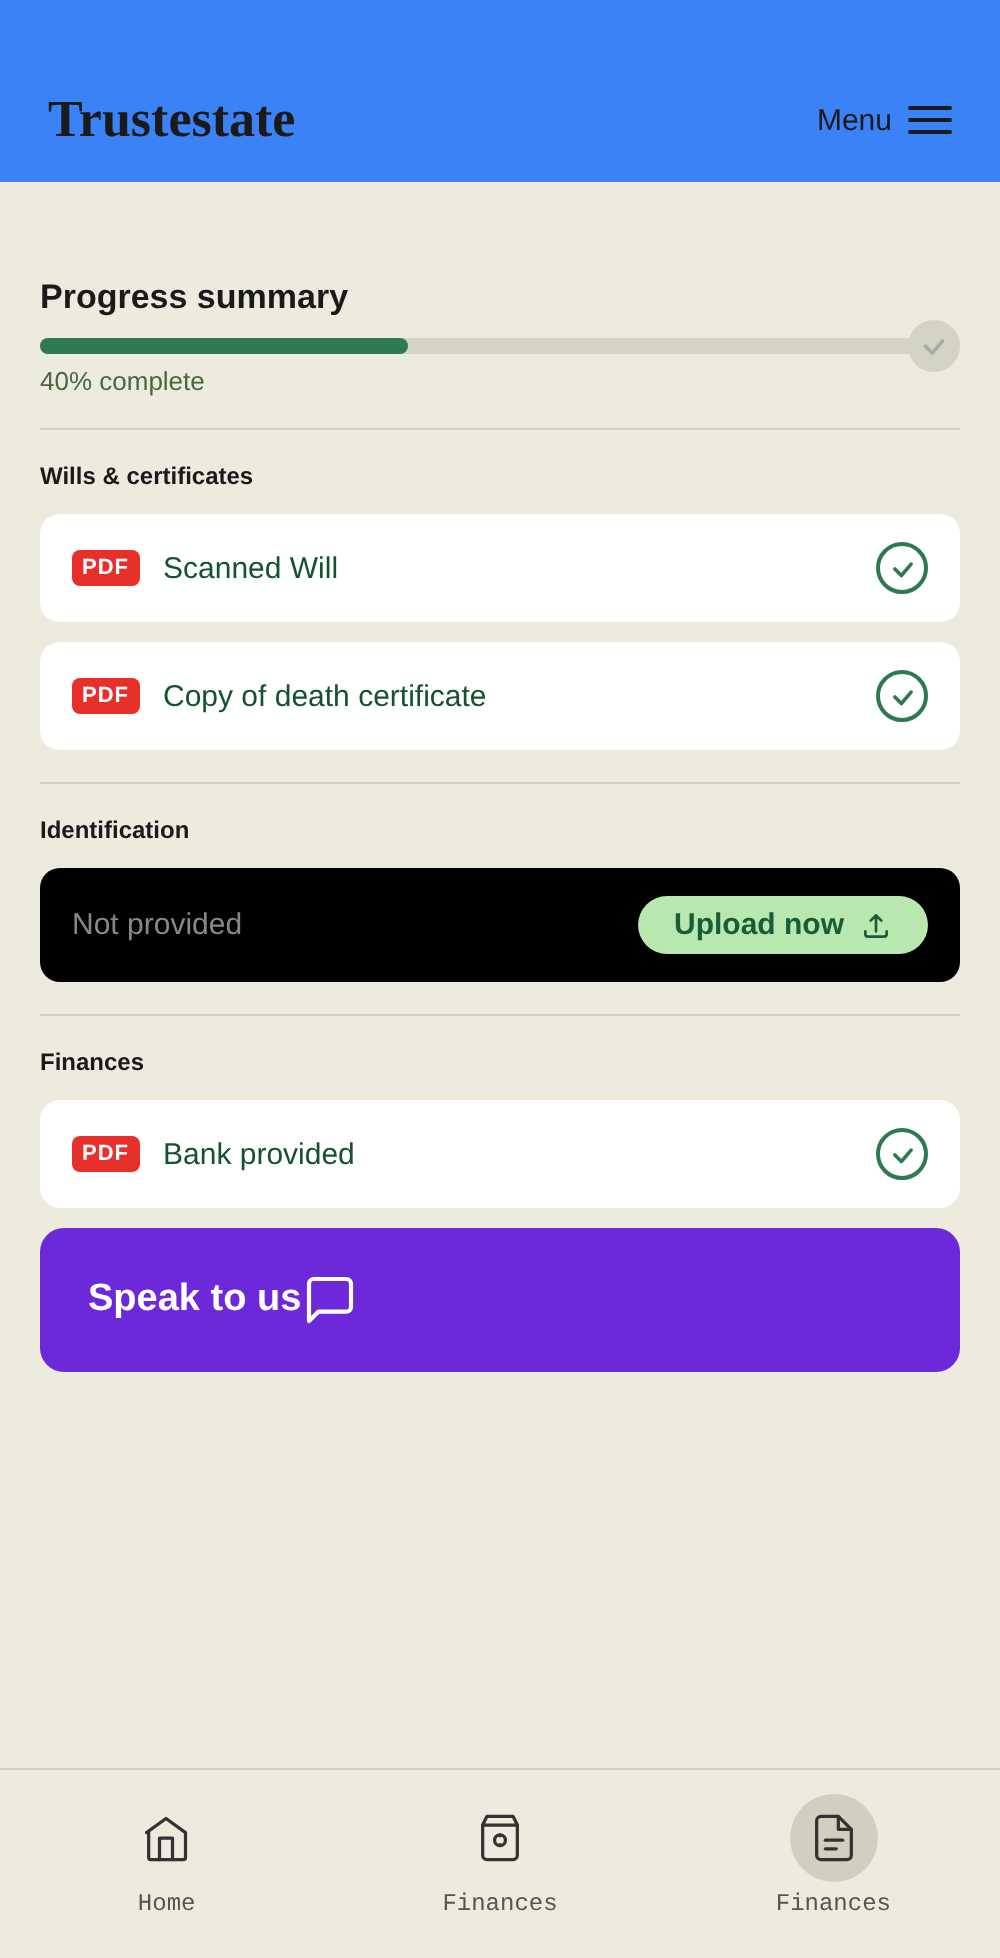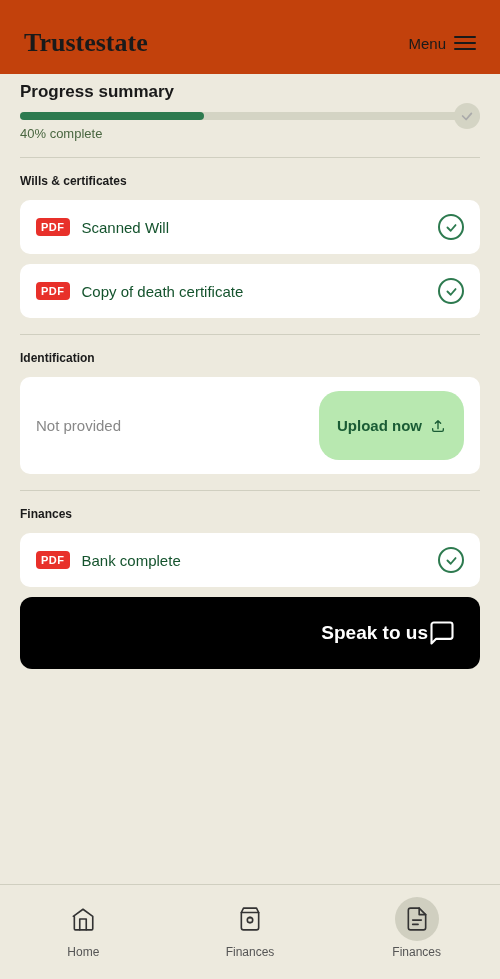--- a/index.html
+++ b/index.html
@@ -12,22 +12,22 @@
       color: #1a1a1a;
       display: flex;
       flex-direction: column;
     }
 
     
     .header {
       display: flex;
       justify-content: space-between;
       align-items: center;
-      padding: 28px 24px 16px;
-      background: #c2410c;
+      padding: 45px 24px 16px;
+      background: #3b82f6;
       text-align: center;
     }
     .header-logo {
       font-size: 26px;
       font-weight: 700;
       color: #1a1a1a;
       font-family: Georgia, serif;
     }
     .header-menu {
       display: flex;
@@ -60,20 +60,21 @@
     
     .section-card {
       background: transparent;
       margin-bottom: 8px;
     }
     .section-title {
       font-size: 17px;
       font-weight: 600;
       color: #1a1a1a;
       margin-bottom: 10px;
+      margin-top: 40px;
     }
     .progress-bar-container {
       width: 100%;
       height: 8px;
       background: #d4d4c4;
       border-radius: 4px;
       margin-bottom: 6px;
       position: relative;
     }
     .progress-bar-fill {
@@ -163,63 +164,63 @@
     }
     .check-circle svg {
       width: 13px;
       height: 13px;
       stroke: #2d7a4f;
       fill: none;
     }
 
     
     .id-card {
-      background: #ffffff;
+      background: #000000;
       border-radius: 10px;
       padding: 14px 16px;
       display: flex;
       align-items: center;
       justify-content: space-between;
     }
     .not-provided {
       font-size: 15px;
       color: #888;
     }
     .upload-btn {
       background: #b8e8b0;
       color: #1a5c35;
       border: none;
       border-radius: 20px;
-      padding: 26px 18px;
+      padding: 6px 18px;
       font-size: 15px;
       font-weight: 600;
       cursor: pointer;
       display: flex;
       align-items: center;
       gap: 8px;
     }
     .upload-btn svg {
       width: 16px;
       height: 16px;
       fill: #1a5c35;
     }
 
     
     .speak-btn {
-      background: #000000;
+      background: #6d28d9;
       color: #fff;
       border: none;
       border-radius: 12px;
       padding: 22px 24px;
       font-size: 19px;
       font-weight: 600;
       cursor: pointer;
       display: flex;
       align-items: center;
-      justify-content: flex-end;
+      justify-content: flex-start;
       width: 100%;
       margin-top: 8px;
       margin-bottom: 8px;
     }
     .speak-btn svg {
       width: 28px;
       height: 28px;
       stroke: #fff;
       fill: none;
     }
@@ -234,20 +235,21 @@
       border-top: 1px solid #d0cfc0;
       margin-top: auto;
     }
     .nav-item {
       display: flex;
       flex-direction: column;
       align-items: center;
       gap: 4px;
       cursor: pointer;
       flex: 1;
+      font-family: Liberation Mono, monospace;
     }
     .nav-item-label {
       font-size: 12px;
       color: #555;
     }
     .nav-icon-wrapper {
       width: 44px;
       height: 44px;
       display: flex;
       align-items: center;
@@ -342,21 +344,21 @@
   </div>
 
   <div class="divider"></div>
 
   <div class="doc-section">
     <div class="doc-section-title">Finances</div>
 
     <div class="doc-card">
       <div class="doc-left">
         <span class="pdf-badge">PDF</span>
-        <span class="doc-name">Bank complete</span>
+        <span class="doc-name">Bank provided</span>
       </div>
       <div class="check-circle">
         <svg viewBox="0 0 16 16">
           <polyline points="3,8 7,12 13,5" stroke-width="2.2" stroke-linecap="round" stroke-linejoin="round"></polyline>
         </svg>
       </div>
     </div>
   </div>
 
   <button class="speak-btn">

